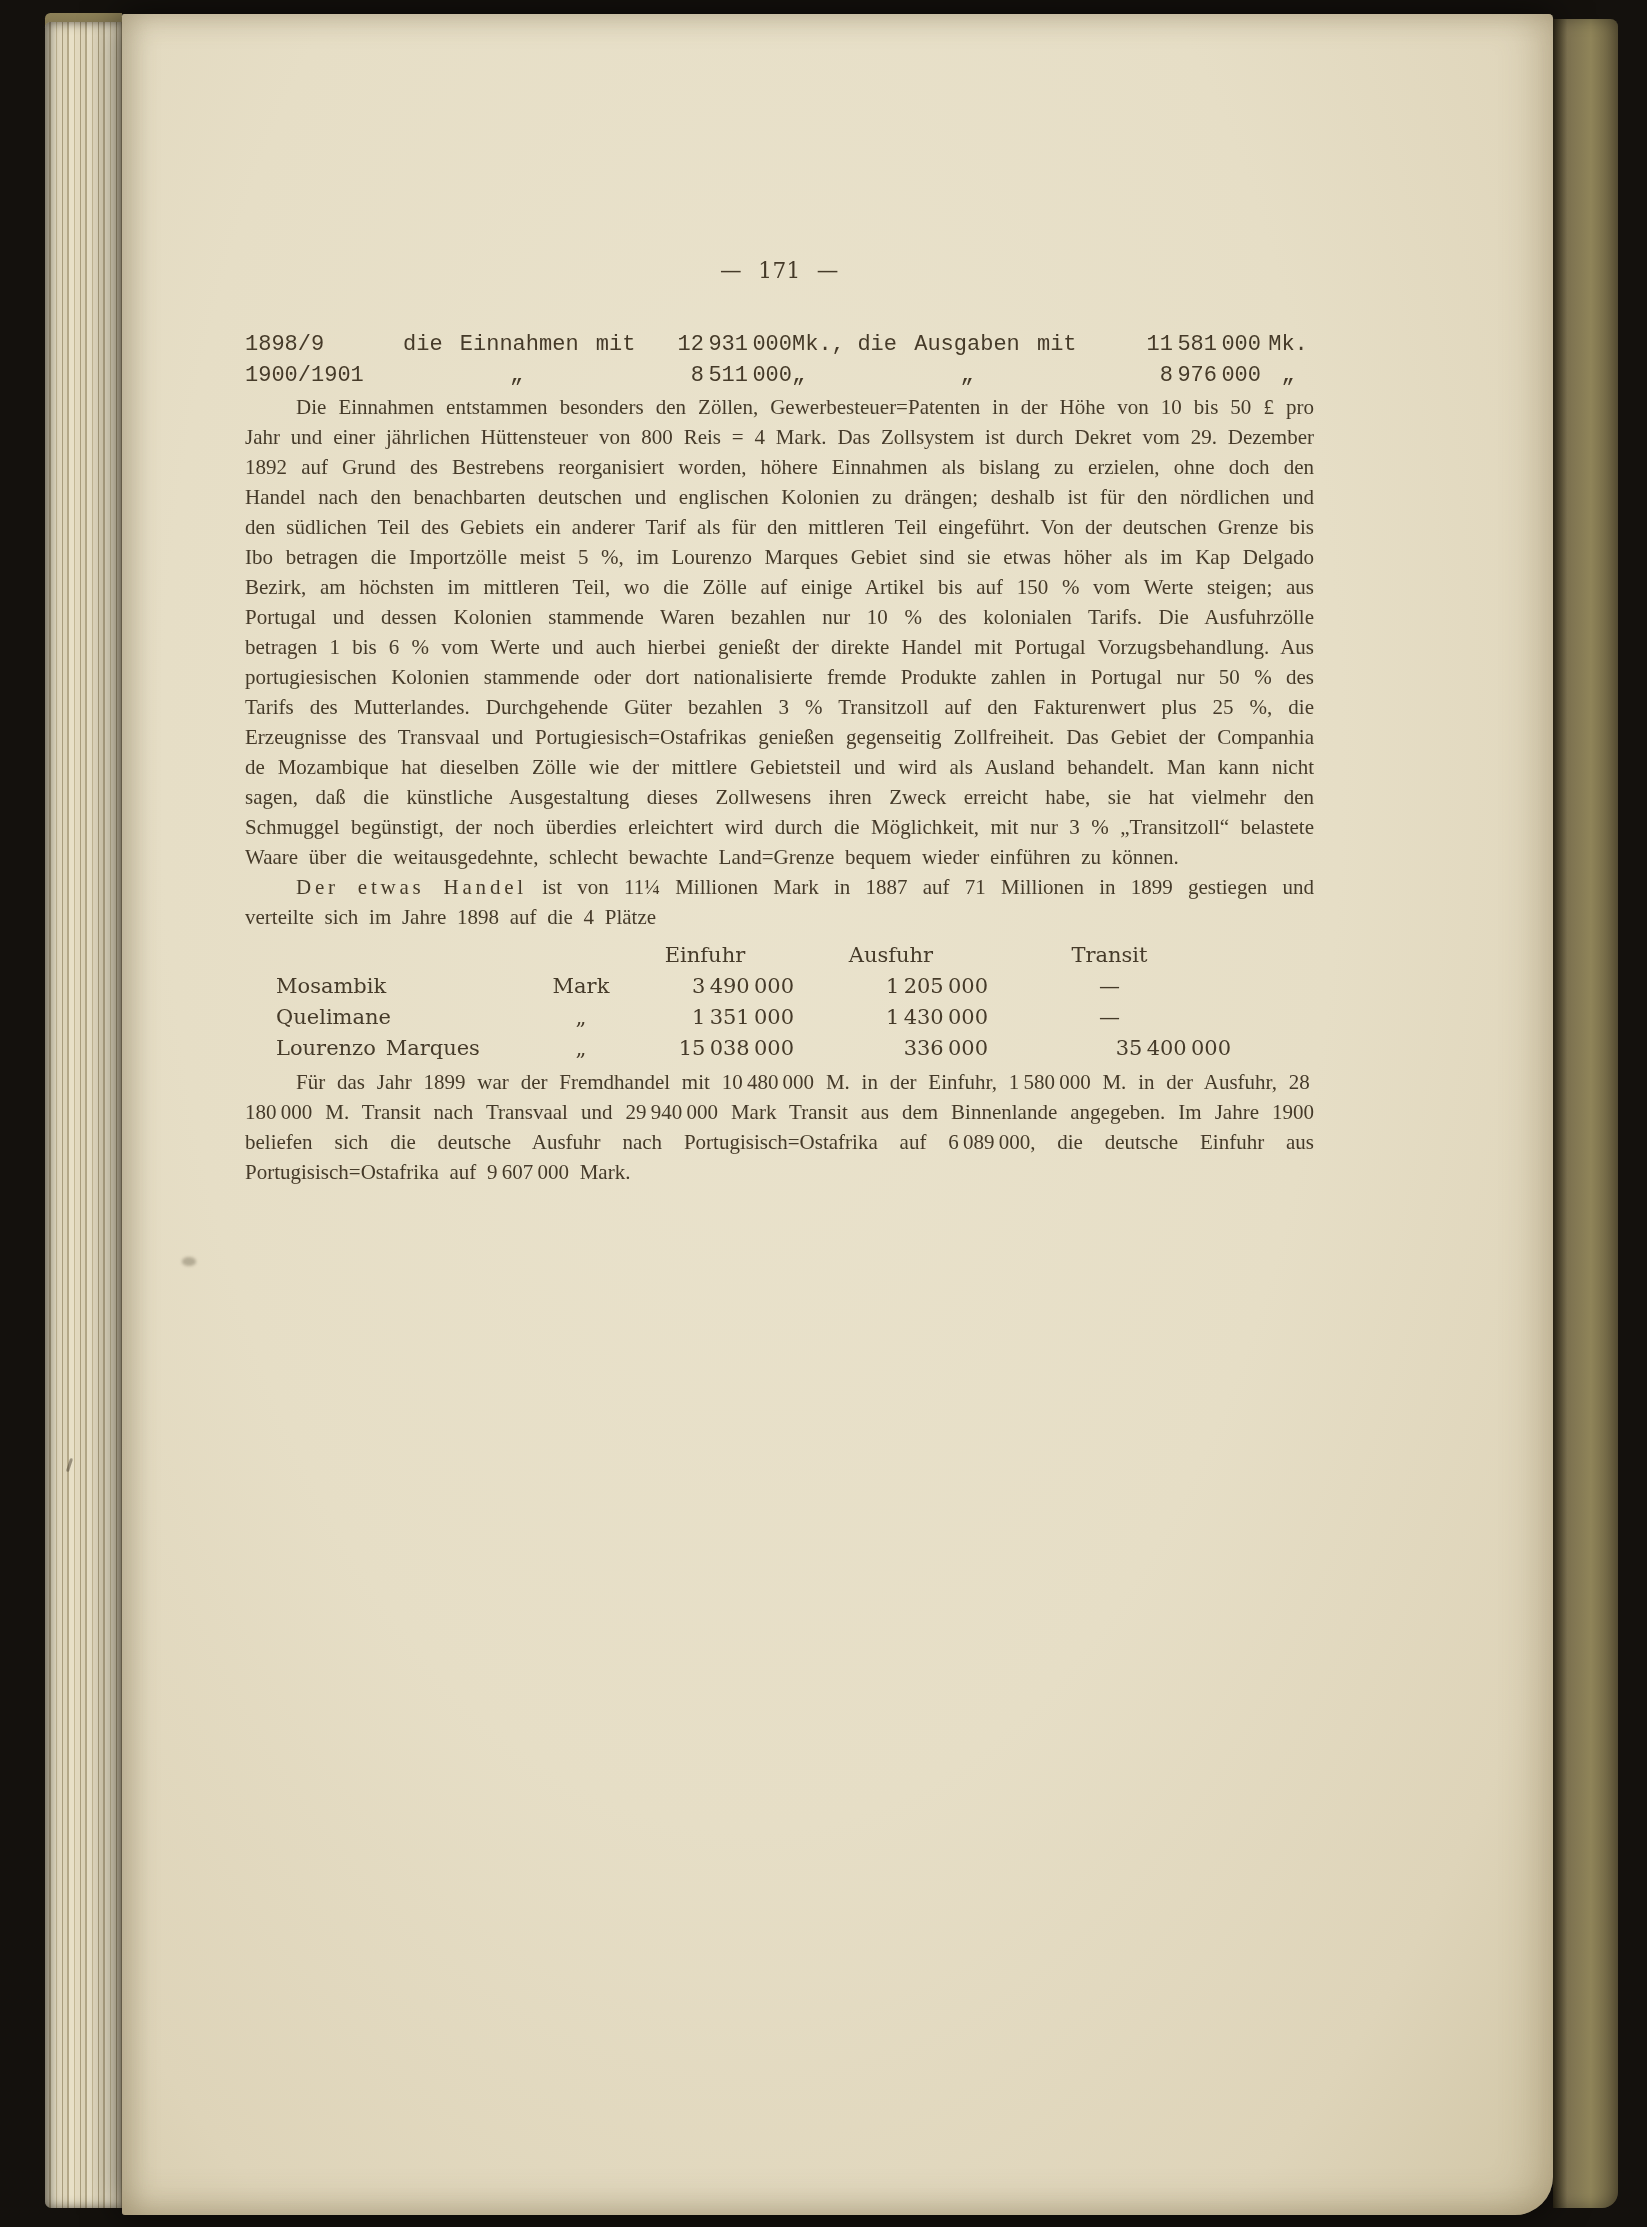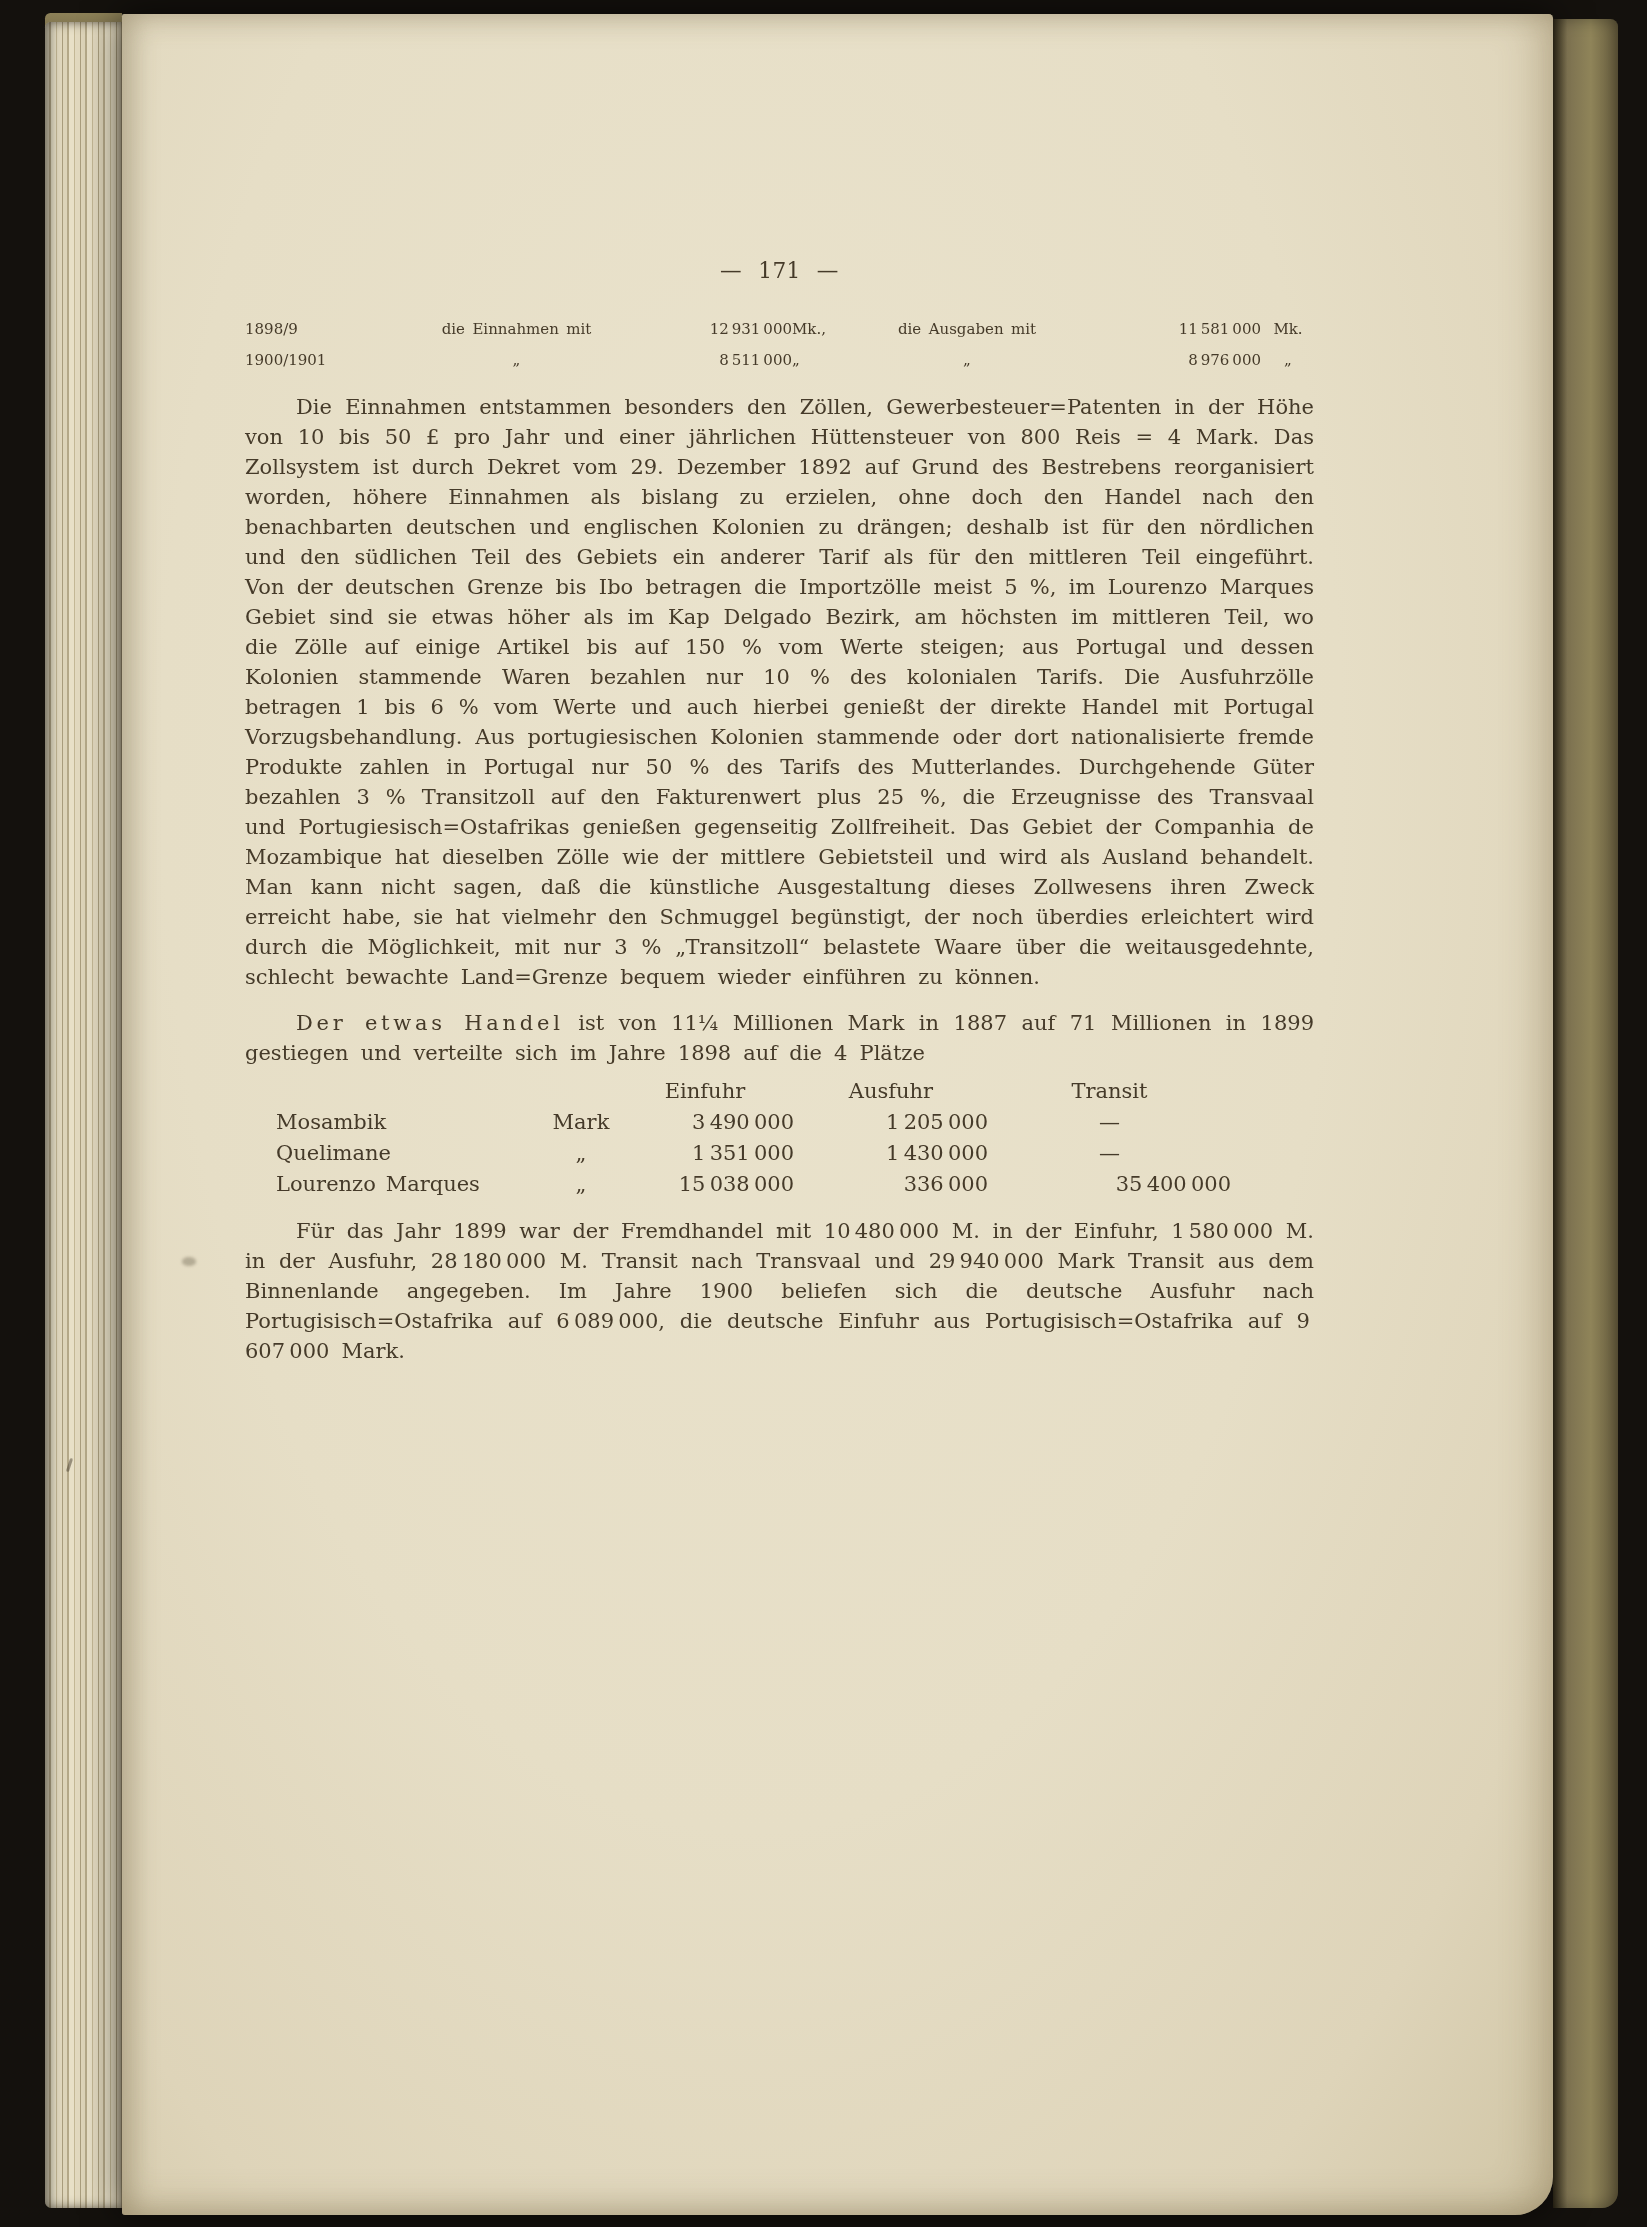--- a/index.html
+++ b/index.html
@@ -47,37 +47,37 @@
     box-shadow:inset 0 0 16px rgba(0,0,0,.35);
   }
 
   .page-number-row {
     display:flex; justify-content:center; align-items:baseline; gap:16px;
     font-size:21.6px; line-height:30px; letter-spacing:0.5px;
   }
 
   
   table.revenue {
-    width:100%; margin-top:28px; border-collapse:collapse; table-layout:fixed;
-    font-size:15px; line-height:30px; word-spacing:.18em;
+    width:100%; margin-top:44px; border-collapse:collapse; table-layout:fixed;
+    font-size:22px; line-height:30px; word-spacing:.18em;font-family:Liberation Mono, monospace;
   }
   table.revenue td { height:31px; padding:0; white-space:nowrap; vertical-align:baseline; }
   table.revenue td.c0 { text-align:left; }
   table.revenue td.c1 { text-align:center; }
   table.revenue td.c2 { text-align:right; }
   table.revenue td.c3 { text-align:left; }
   table.revenue td.c4 { text-align:center; }
   table.revenue td.c5 { text-align:right; }
   table.revenue td.c6 { text-align:center; }
 
   .para {
-    margin-top:16px;
+    margin-top:0;
     font-size:21px; line-height:30px;
     text-align:justify; text-indent:51px;
-    word-spacing:.26em; hyphens:none;
+    word-spacing:.26em; hyphens:none;font-family:Liberation Serif, serif;
   }
   .sperr { letter-spacing:.18em; }
 
   
   table.trade {
     width:955px; margin:7.6px 0 3.2px 31px; border-collapse:collapse; table-layout:fixed;
     font-size:21px; line-height:30px; word-spacing:.15em;
   }
   table.trade td { height:31px; padding:0; white-space:nowrap; vertical-align:baseline; }
   table.trade td.c0 { text-align:left; }

